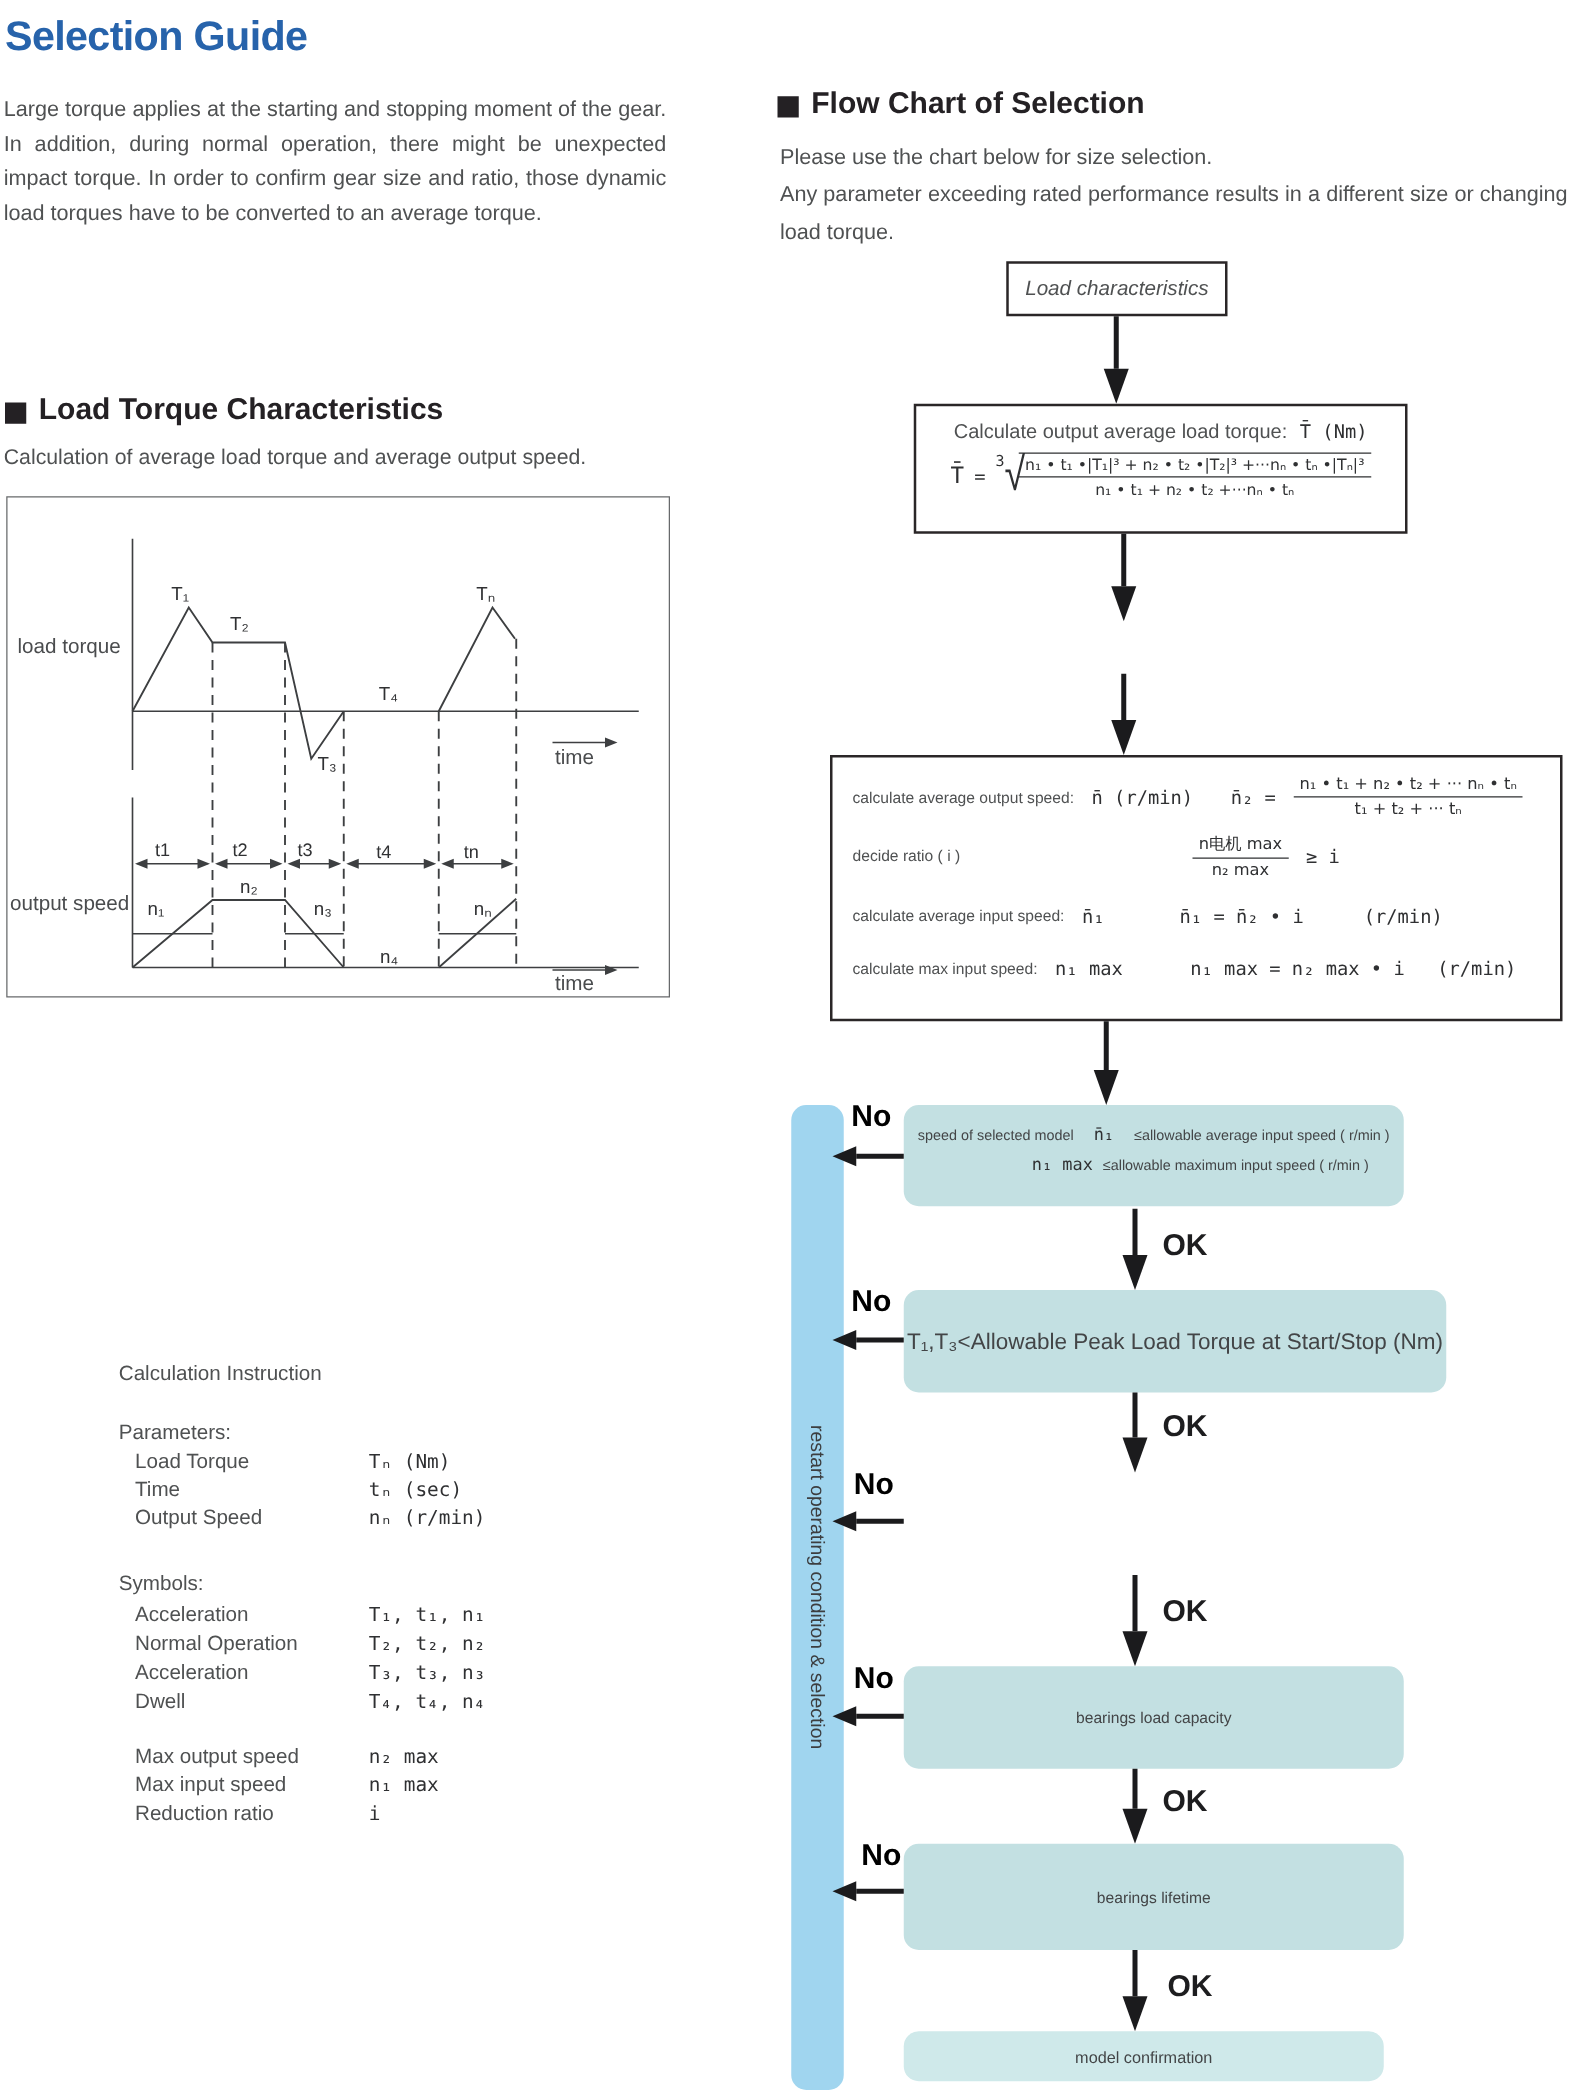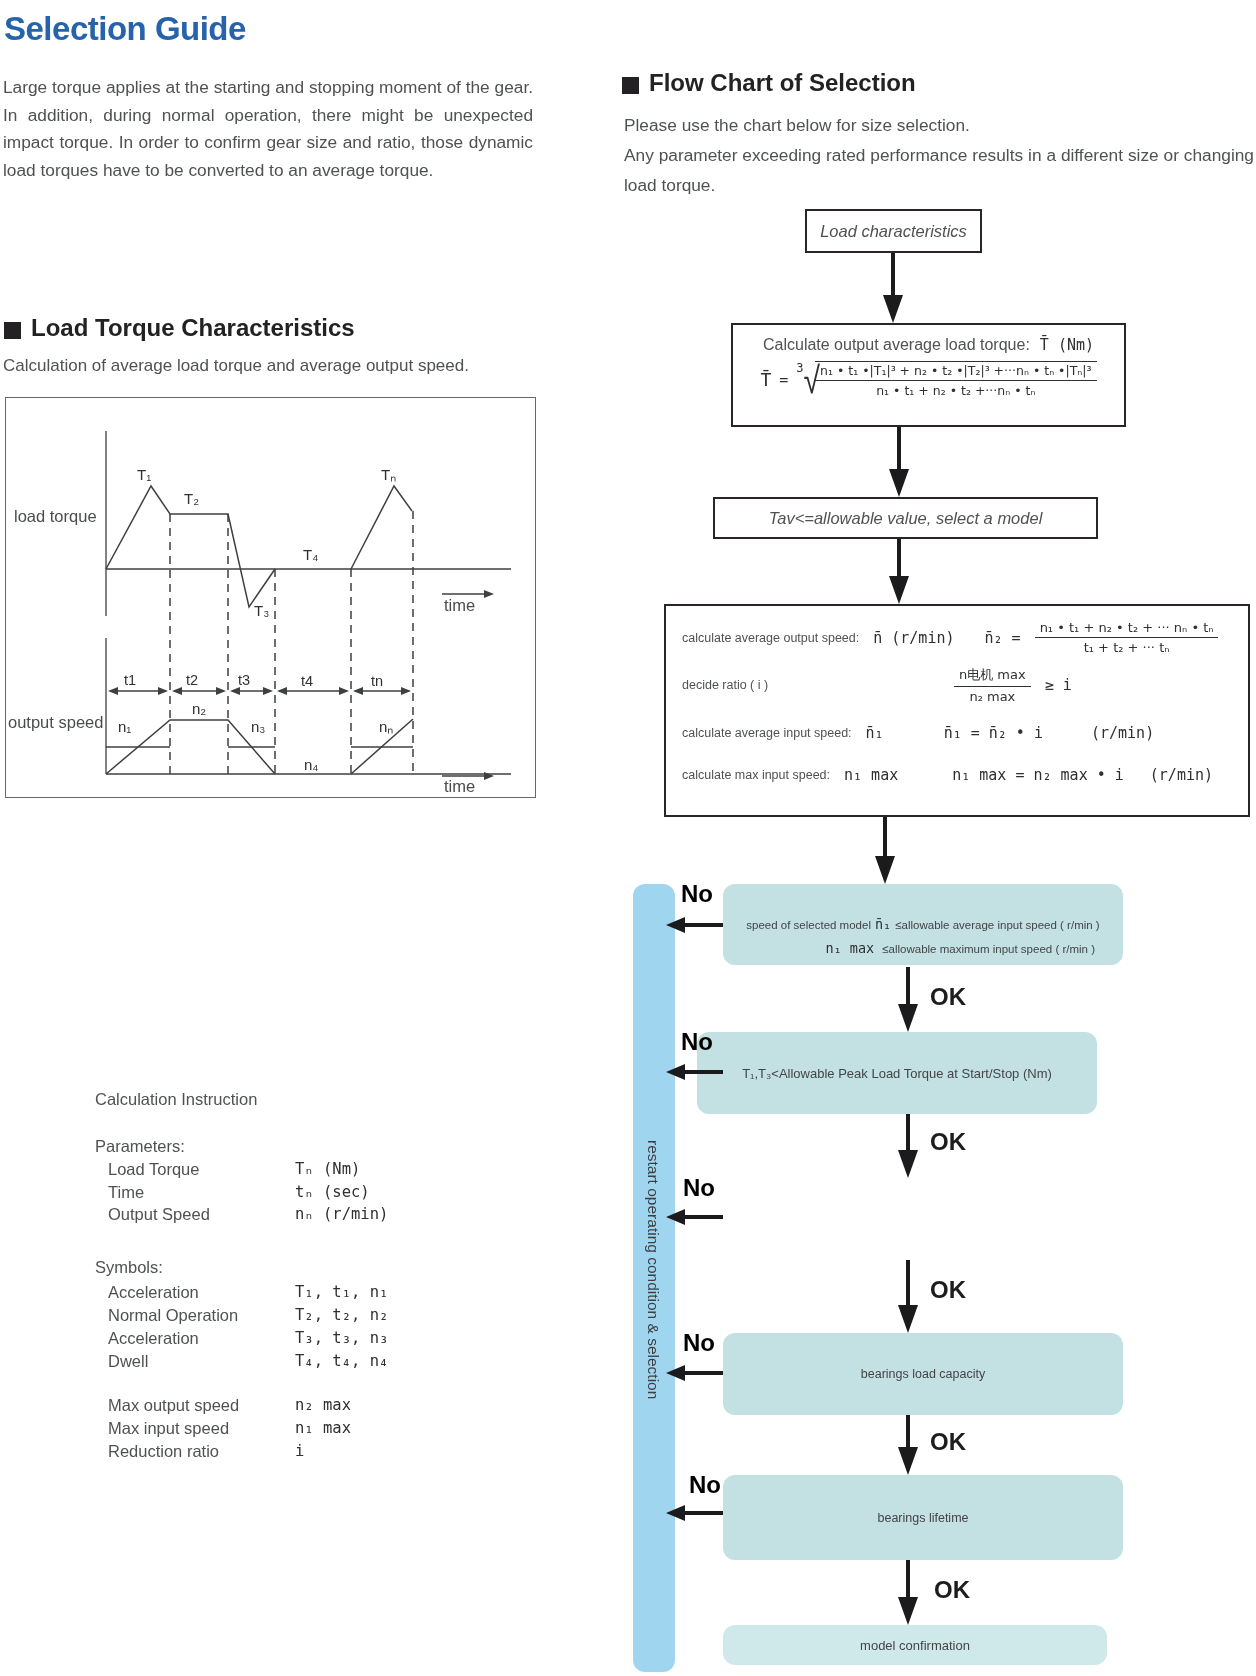--- a/index.html
+++ b/index.html
@@ -30,21 +30,21 @@
   .varrow .shaft{display:block;width:3.5px;background:#1b1b1d;}
   .varrow .head{display:block;width:0;height:0;border-left:10px solid transparent;border-right:10px solid transparent;border-top:28px solid #1b1b1d;}
   .harrow{position:absolute;display:flex;align-items:center;}
   .harrow .hhead{display:block;width:0;height:0;border-top:8px solid transparent;border-bottom:8px solid transparent;border-right:19px solid #1b1b1d;}
   .harrow .hline{display:block;width:38px;height:4.5px;background:#1b1b1d;}
   .nolabel{position:absolute;font-size:24px;font-weight:700;color:#000000;}
   .oklabel{position:absolute;font-size:24px;font-weight:700;color:#1d1d1f;}
   .check{position:absolute;background:#c3e0e2;border-radius:12px;box-sizing:border-box;font-size:11.5px;color:#434547;}
   .check.single{display:flex;align-items:center;justify-content:center;}
   .check.final-box{background:#cfe9ea;font-size:13px;}
-  .c1l1{display:flex;gap:4px;justify-content:center;margin-top:32px;align-items:baseline;}
+  .c1l1{display:flex;gap:16px;justify-content:center;margin-top:16px;align-items:baseline;}
   .c1l2{display:flex;gap:8px;justify-content:flex-end;padding-right:28px;margin-top:8px;align-items:baseline;}
   .cvar{font-family:"DejaVu Sans Mono","DejaVu Sans",monospace;font-size:13.5px;color:#2f3032;}
   .bar{position:absolute;left:633px;top:884px;width:42px;height:788px;background:#a0d5ef;border-radius:12px;}
   .vlabel{position:absolute;left:662px;top:1140px;transform:rotate(90deg);transform-origin:0 0;white-space:nowrap;font-size:15.5px;color:#3c3e40;}
   
   .fm{font-family:"DejaVu Sans Mono","DejaVu Sans",monospace;font-size:15px;color:#2f3032;white-space:nowrap;}
   .fm.big{font-size:18px;}
   .frac{display:inline-flex;flex-direction:column;align-items:center;font-family:"DejaVu Sans",sans-serif;font-size:13px;color:#2f3032;}
   .frac .fnum{padding:0 5px 2px;border-bottom:1.6px solid #2f3032;white-space:nowrap;}
   .frac .fden{padding:2px 5px 0;white-space:nowrap;}
@@ -207,23 +207,20 @@
         <span class="fden">n₁ • t₁ + n₂ • t₂ +···nₙ • tₙ</span>
       </span>
     </div>
   </div>
 
   <div class="varrow" style="left:889px;top:427px;">
       <i class="shaft" style="height:42px;"></i>
       <i class="head"></i>
     </div>
 
-  <div class="flowbox fb-center" style="left:713px;top:497px;width:385px;height:42px;">
-    <span>Tav&lt;=allowable value, select a model</span>
-  </div>
 
   <div class="varrow" style="left:889px;top:539px;">
       <i class="shaft" style="height:37px;"></i>
       <i class="head"></i>
     </div>
 
   <div class="flowbox" style="left:664px;top:604px;width:586px;height:213px;">
     <div class="drow" style="top:14px;">
       <span class="dlab">calculate average output speed:</span>
       <span class="fm">n̄ (r/min)</span>
@@ -278,21 +275,21 @@
   <div class="harrow" style="left:666px;top:917px;">
       <i class="hhead"></i>
       <i class="hline"></i>
     </div>
   <div class="varrow" style="left:898px;top:967px;">
       <i class="shaft" style="height:37px;"></i>
       <i class="head"></i>
     </div>
   <div class="oklabel" style="left:930px;top:983px;">OK</div>
 
-  <div class="check single" style="left:697px;top:1032px;width:400px;height:82px;font-size:13px;">
+  <div class="check single" style="left:723px;top:1032px;width:434px;height:82px;font-size:18px;">
     <span>T₁,T₃&lt;Allowable Peak Load Torque at Start/Stop (Nm)</span>
   </div>
   <div class="nolabel" style="left:681px;top:1028px;">No</div>
   <div class="harrow" style="left:666px;top:1064px;">
       <i class="hhead"></i>
       <i class="hline"></i>
     </div>
   <div class="varrow" style="left:898px;top:1114px;">
       <i class="shaft" style="height:36px;"></i>
       <i class="head"></i>

